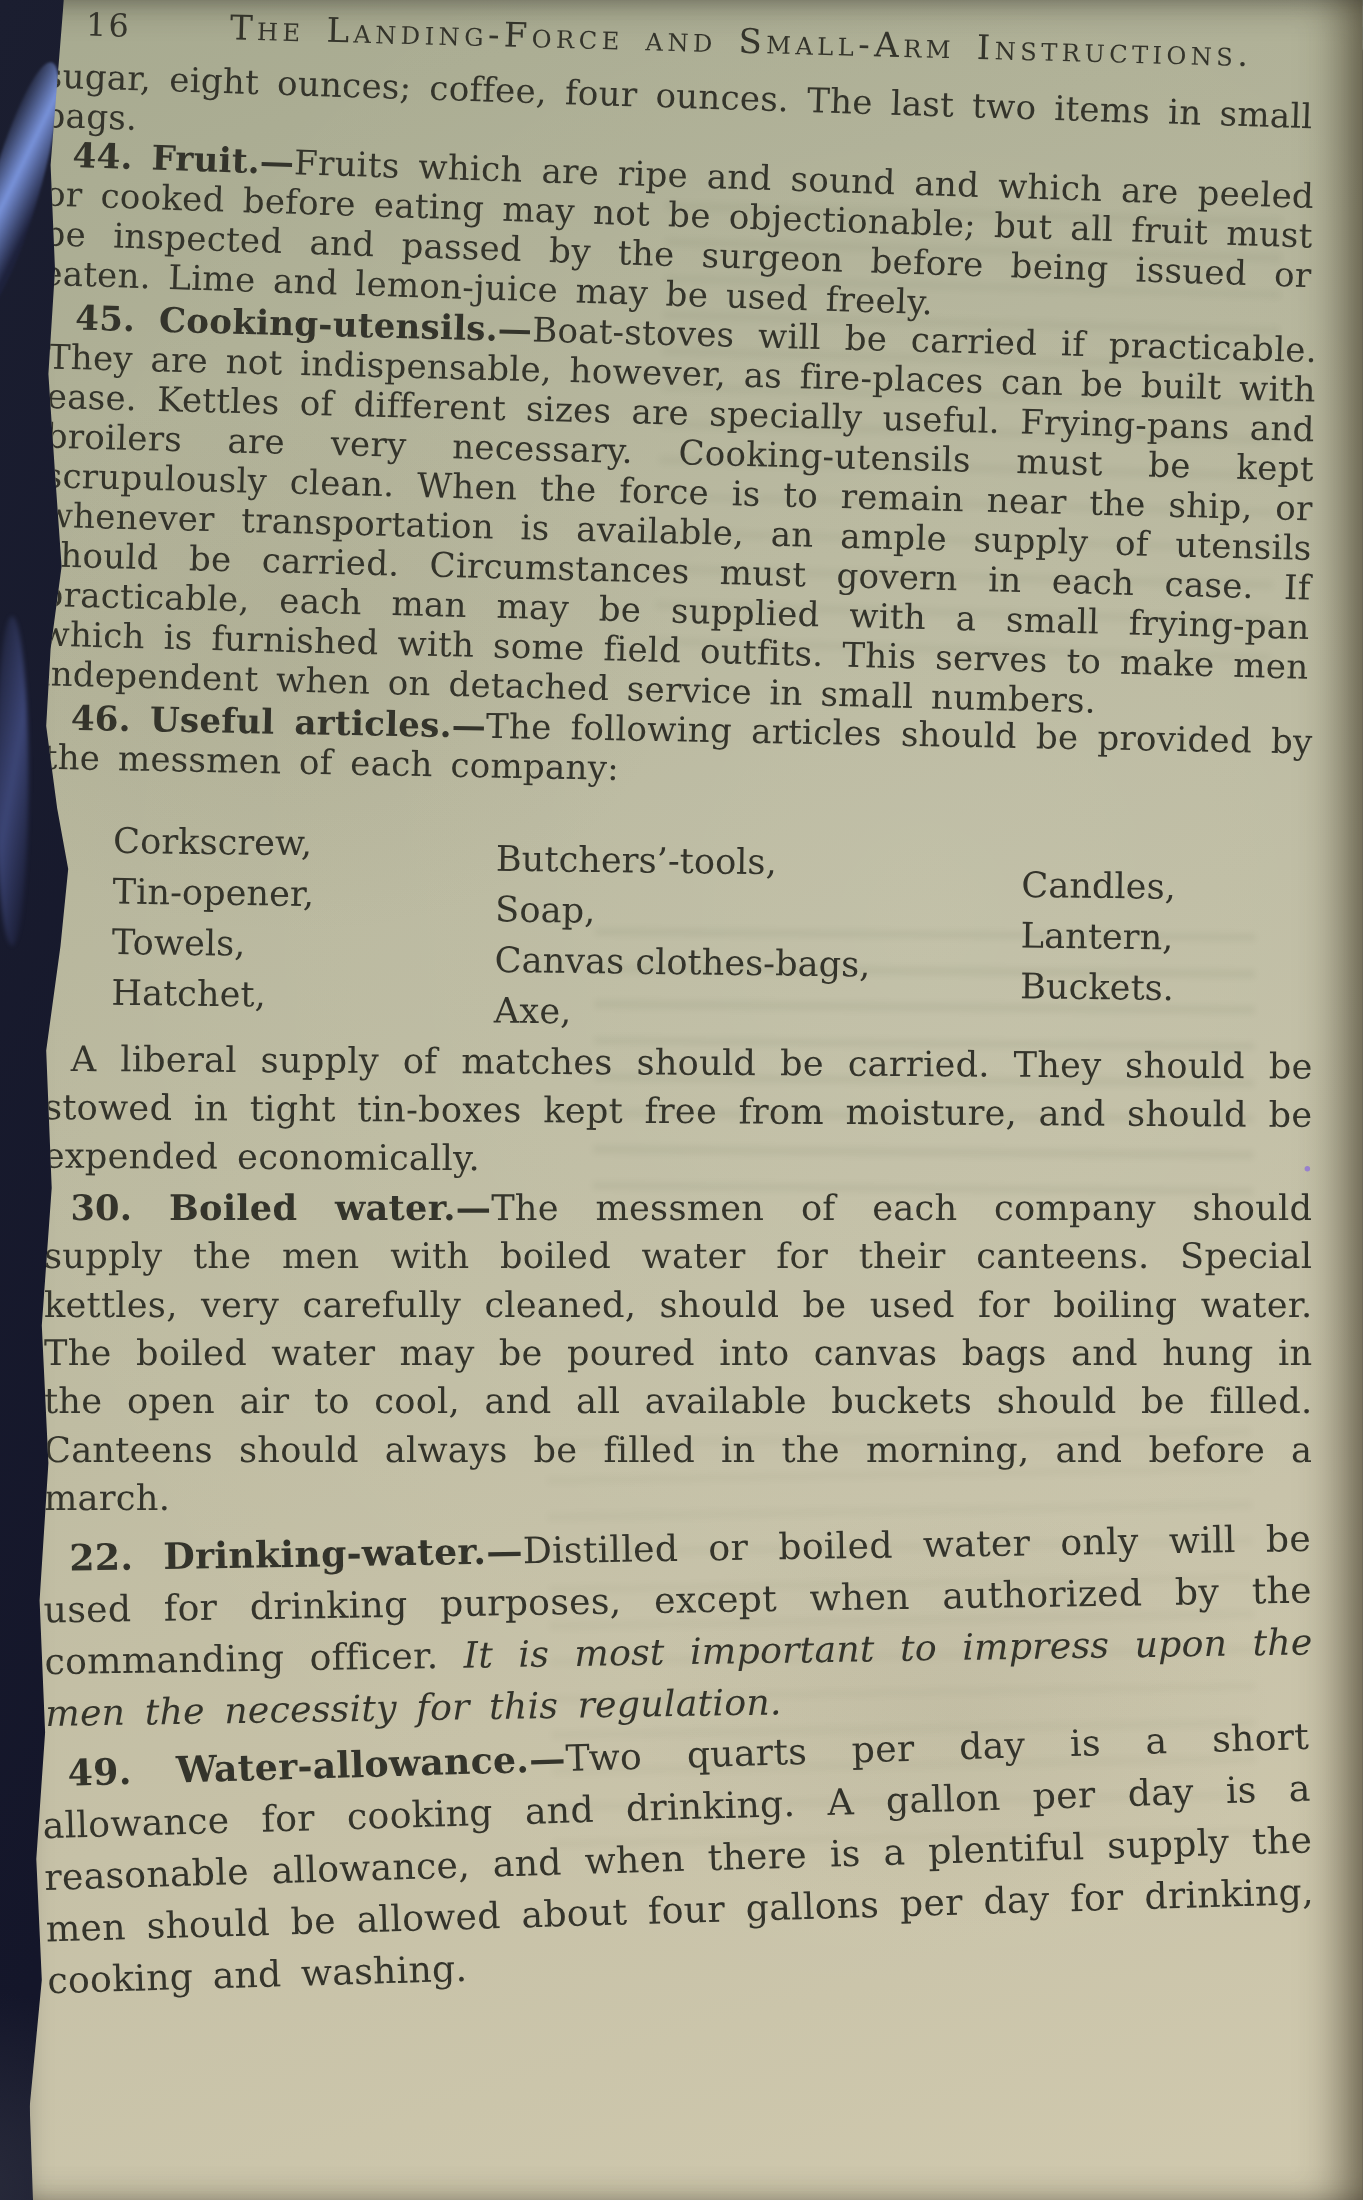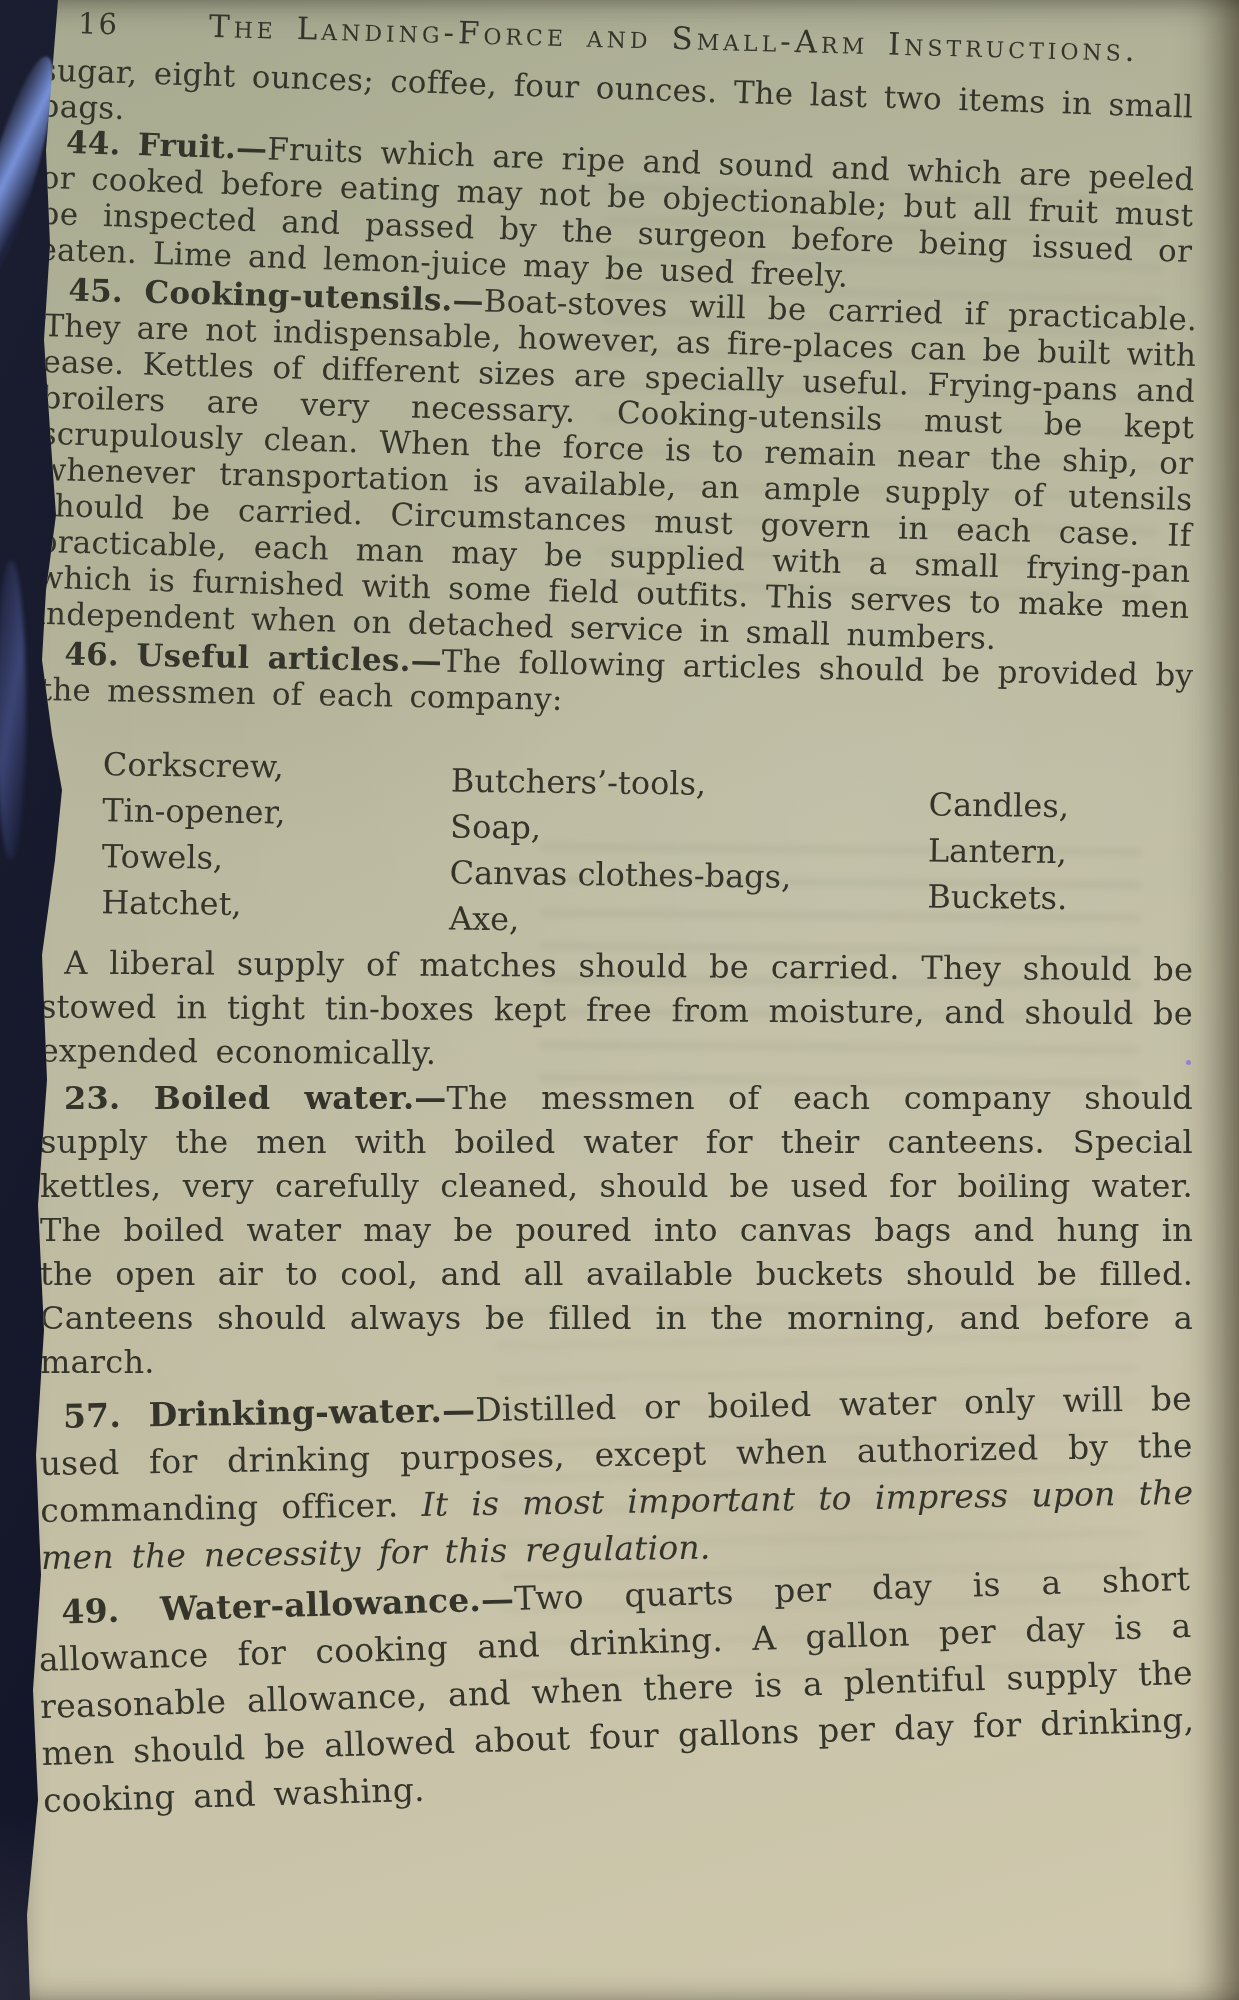--- a/index.html
+++ b/index.html
@@ -147,26 +147,26 @@
         <div>Lantern,</div>
         <div>Buckets.</div>
       </div>
     </div>
 
     <p class="body-para sz-b indent mt24 tilt-match">
       <span>A liberal supply of matches should be carried. They should be stowed in tight tin-boxes kept free from moisture, and should be expended economically.</span>
     </p>
 
     <p class="body-para sz-b indent mt12 tilt-p47">
-      <span class="bold">23.</span>
+      <span class="bold">30.</span>
       <span class="bold">Boiled water.</span><span class="bold">—</span><span>The messmen of each company should supply the men with boiled water for their canteens. Special kettles, very carefully cleaned, should be used for boiling water. The boiled water may be poured into canvas bags and hung in the open air to cool, and all available buckets should be filled. Canteens should always be filled in the morning, and before a march.</span>
     </p>
 
     <p class="body-para sz-c indent mt14 tilt-p48">
-      <span class="bold">57.</span>
+      <span class="bold">22.</span>
       <span class="bold">Drinking-water.</span><span class="bold">—</span><span>Distilled or boiled water only will be used for drinking purposes, except when authorized by the commanding officer.</span>
       <span class="italic">It is most important to impress upon the men the necessity for this regulation.</span>
     </p>
 
     <p class="body-para sz-c indent mt16 tilt-p49">
       <span class="bold">49.</span>
       <span class="bold">Water-allowance.</span><span class="bold">—</span><span>Two quarts per day is a short allowance for cooking and drinking. A gallon per day is a reasonable allowance, and when there is a plentiful supply the men should be allowed about four gallons per day for drinking, cooking and washing.</span>
     </p>
 
   </div>

